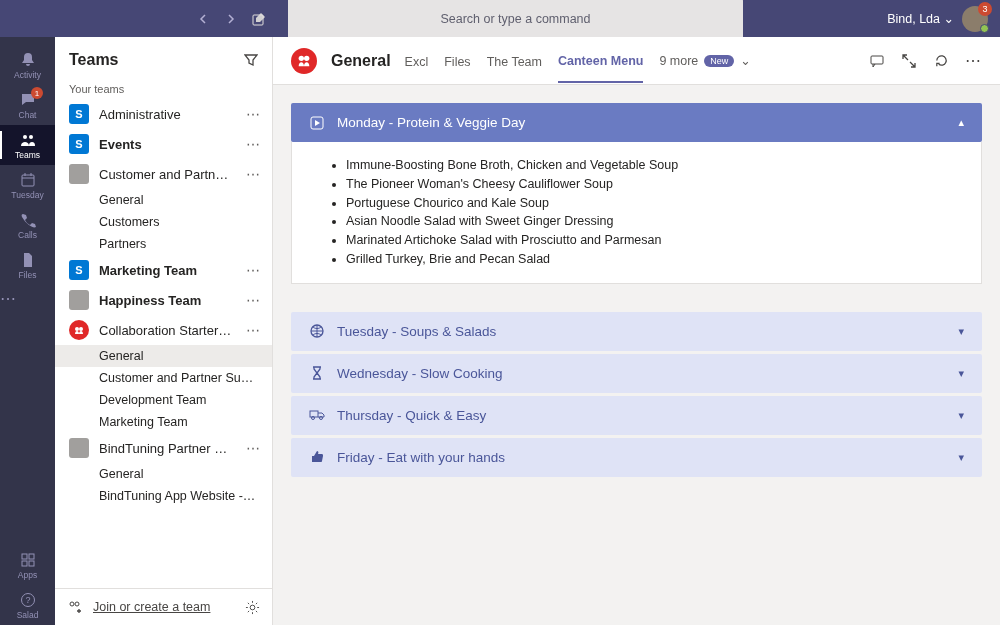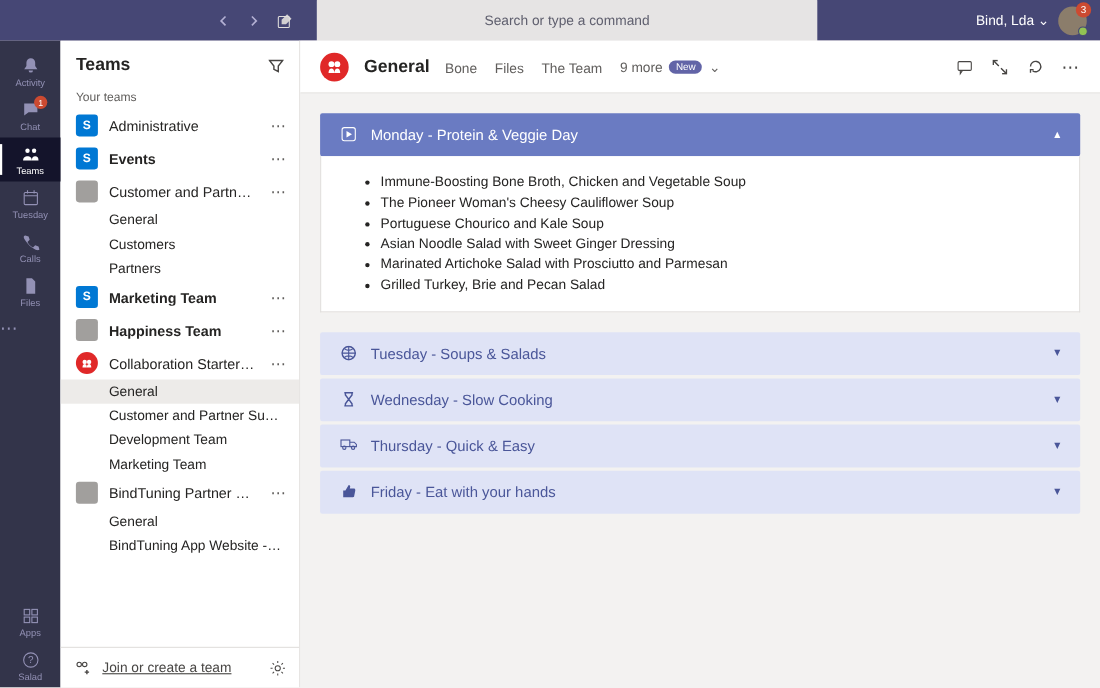--- a/index.html
+++ b/index.html
@@ -58,26 +58,26 @@
 .tabs { display: flex; gap: 16px; font-size: 12.5px; color: #605e5c; align-items: center; }
 .tab { cursor: pointer; padding: 15px 0 13px; }
 .tab.active { color: #6264a7; border-bottom: 2px solid #6264a7; font-weight: 600; }
 .tab-more { display: flex; align-items: center; gap: 6px; cursor: pointer; }
 .new-pill { background: #6264a7; color: #fff; font-size: 9px; padding: 1px 6px; border-radius: 8px; }
 .header-actions { margin-left: auto; display: flex; gap: 14px; color: #484644; }
 .hact { cursor: pointer; width: 18px; height: 18px; display: flex; align-items: center; justify-content: center; }
 
 .canvas { flex: 1; padding: 18px; overflow-y: auto; }
 .accordion { width: 100%; }
-.acc-head { display: flex; align-items: flex-start; gap: 12px; padding: 12px 18px; font-size: 13.5px; cursor: pointer; border-radius: 2px; margin-bottom: 3px; }
+.acc-head { display: flex; align-items: center; gap: 12px; padding: 12px 18px; font-size: 13.5px; cursor: pointer; border-radius: 2px; margin-bottom: 3px; }
 .acc-head.open { background: #6a7bc2; color: #fff; }
 .acc-head.closed { background: #dfe3f6; color: #4a5699; }
 .acc-icon { width: 16px; display: flex; justify-content: center; }
 .acc-chevron { margin-left: auto; font-size: 11px; }
-.acc-body { background: #fff; border: 1px solid #e1dfdd; border-top: none; padding: 14px 18px 14px 40px; margin-bottom: 18px; margin-top:-3px; }
+.acc-body { background: #fff; border: 1px solid #e1dfdd; border-top: none; padding: 14px 18px 14px 40px; margin-bottom: 28px; margin-top:-3px; }
 .acc-body ul { list-style: disc; padding-left: 14px; }
 .acc-body li { font-size: 12.5px; color: #252423; line-height: 1.5; }
 
 svg { display: block; }
 </style>
 </head>
 <body>
 
 <div class="topbar">
   <div class="topbar-nav">
@@ -280,23 +280,24 @@
   <div class="channel-header">
     <div class="ch-avatar">
           <svg width="16" height="16" viewBox="0 0 12 12">
             <circle cx="4" cy="4" r="2" fill="#fff"></circle>
             <circle cx="8" cy="4" r="2" fill="#fff"></circle>
             <path d="M2 10c0-2 1-3 2-3s2 1 2 3M6 10c0-2 1-3 2-3s2 1 2 3" fill="#fff"></path>
           </svg>
         </div>
     <div class="ch-name">General</div>
     <div class="tabs">
-      <div class="tab">Bone</div>
+      <div class="tab">Excl</div>
       <div class="tab">Files</div>
       <div class="tab">The Team</div>
+      <div class="tab active">Canteen Menu</div>
       <div class="tab-more">
         <span>9 more</span>
         <span class="new-pill">New</span>
         <span>⌄</span>
       </div>
     </div>
     <div class="header-actions">
       <div class="hact">
             <svg width="16" height="16" viewBox="0 0 16 16">
               <rect x="2" y="3" width="12" height="8" rx="1" stroke="currentColor" fill="none"></rect>

